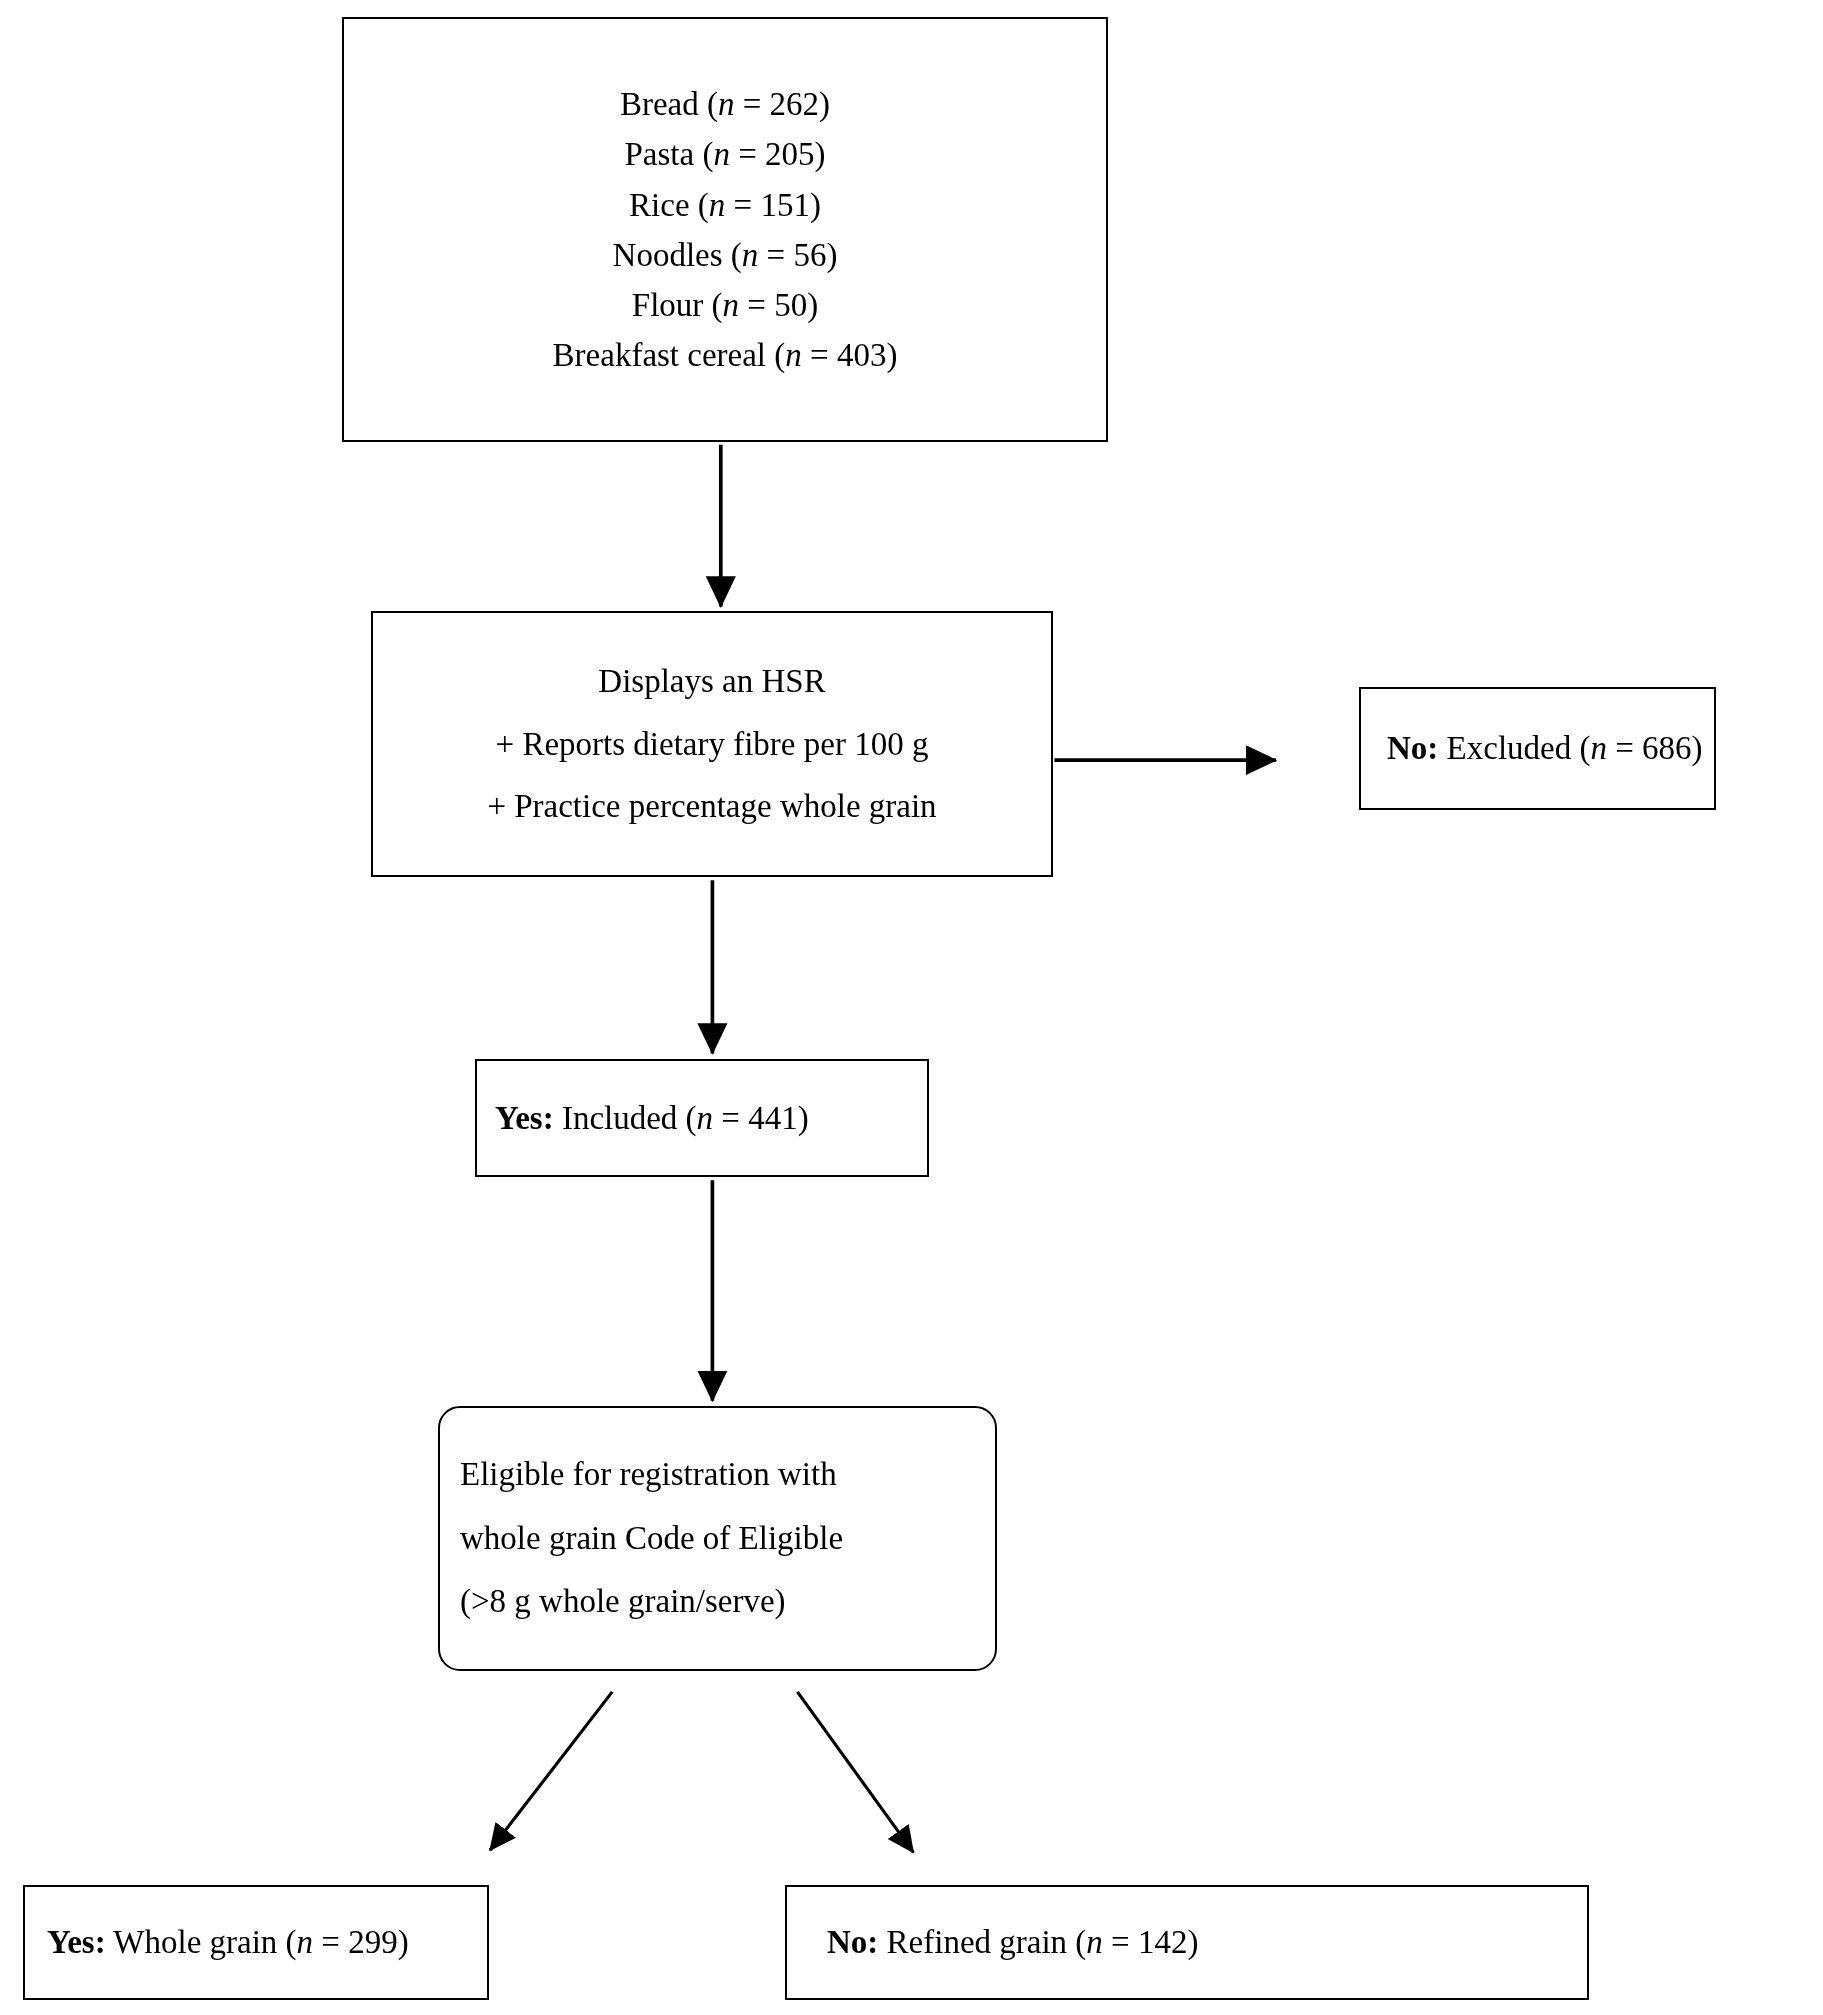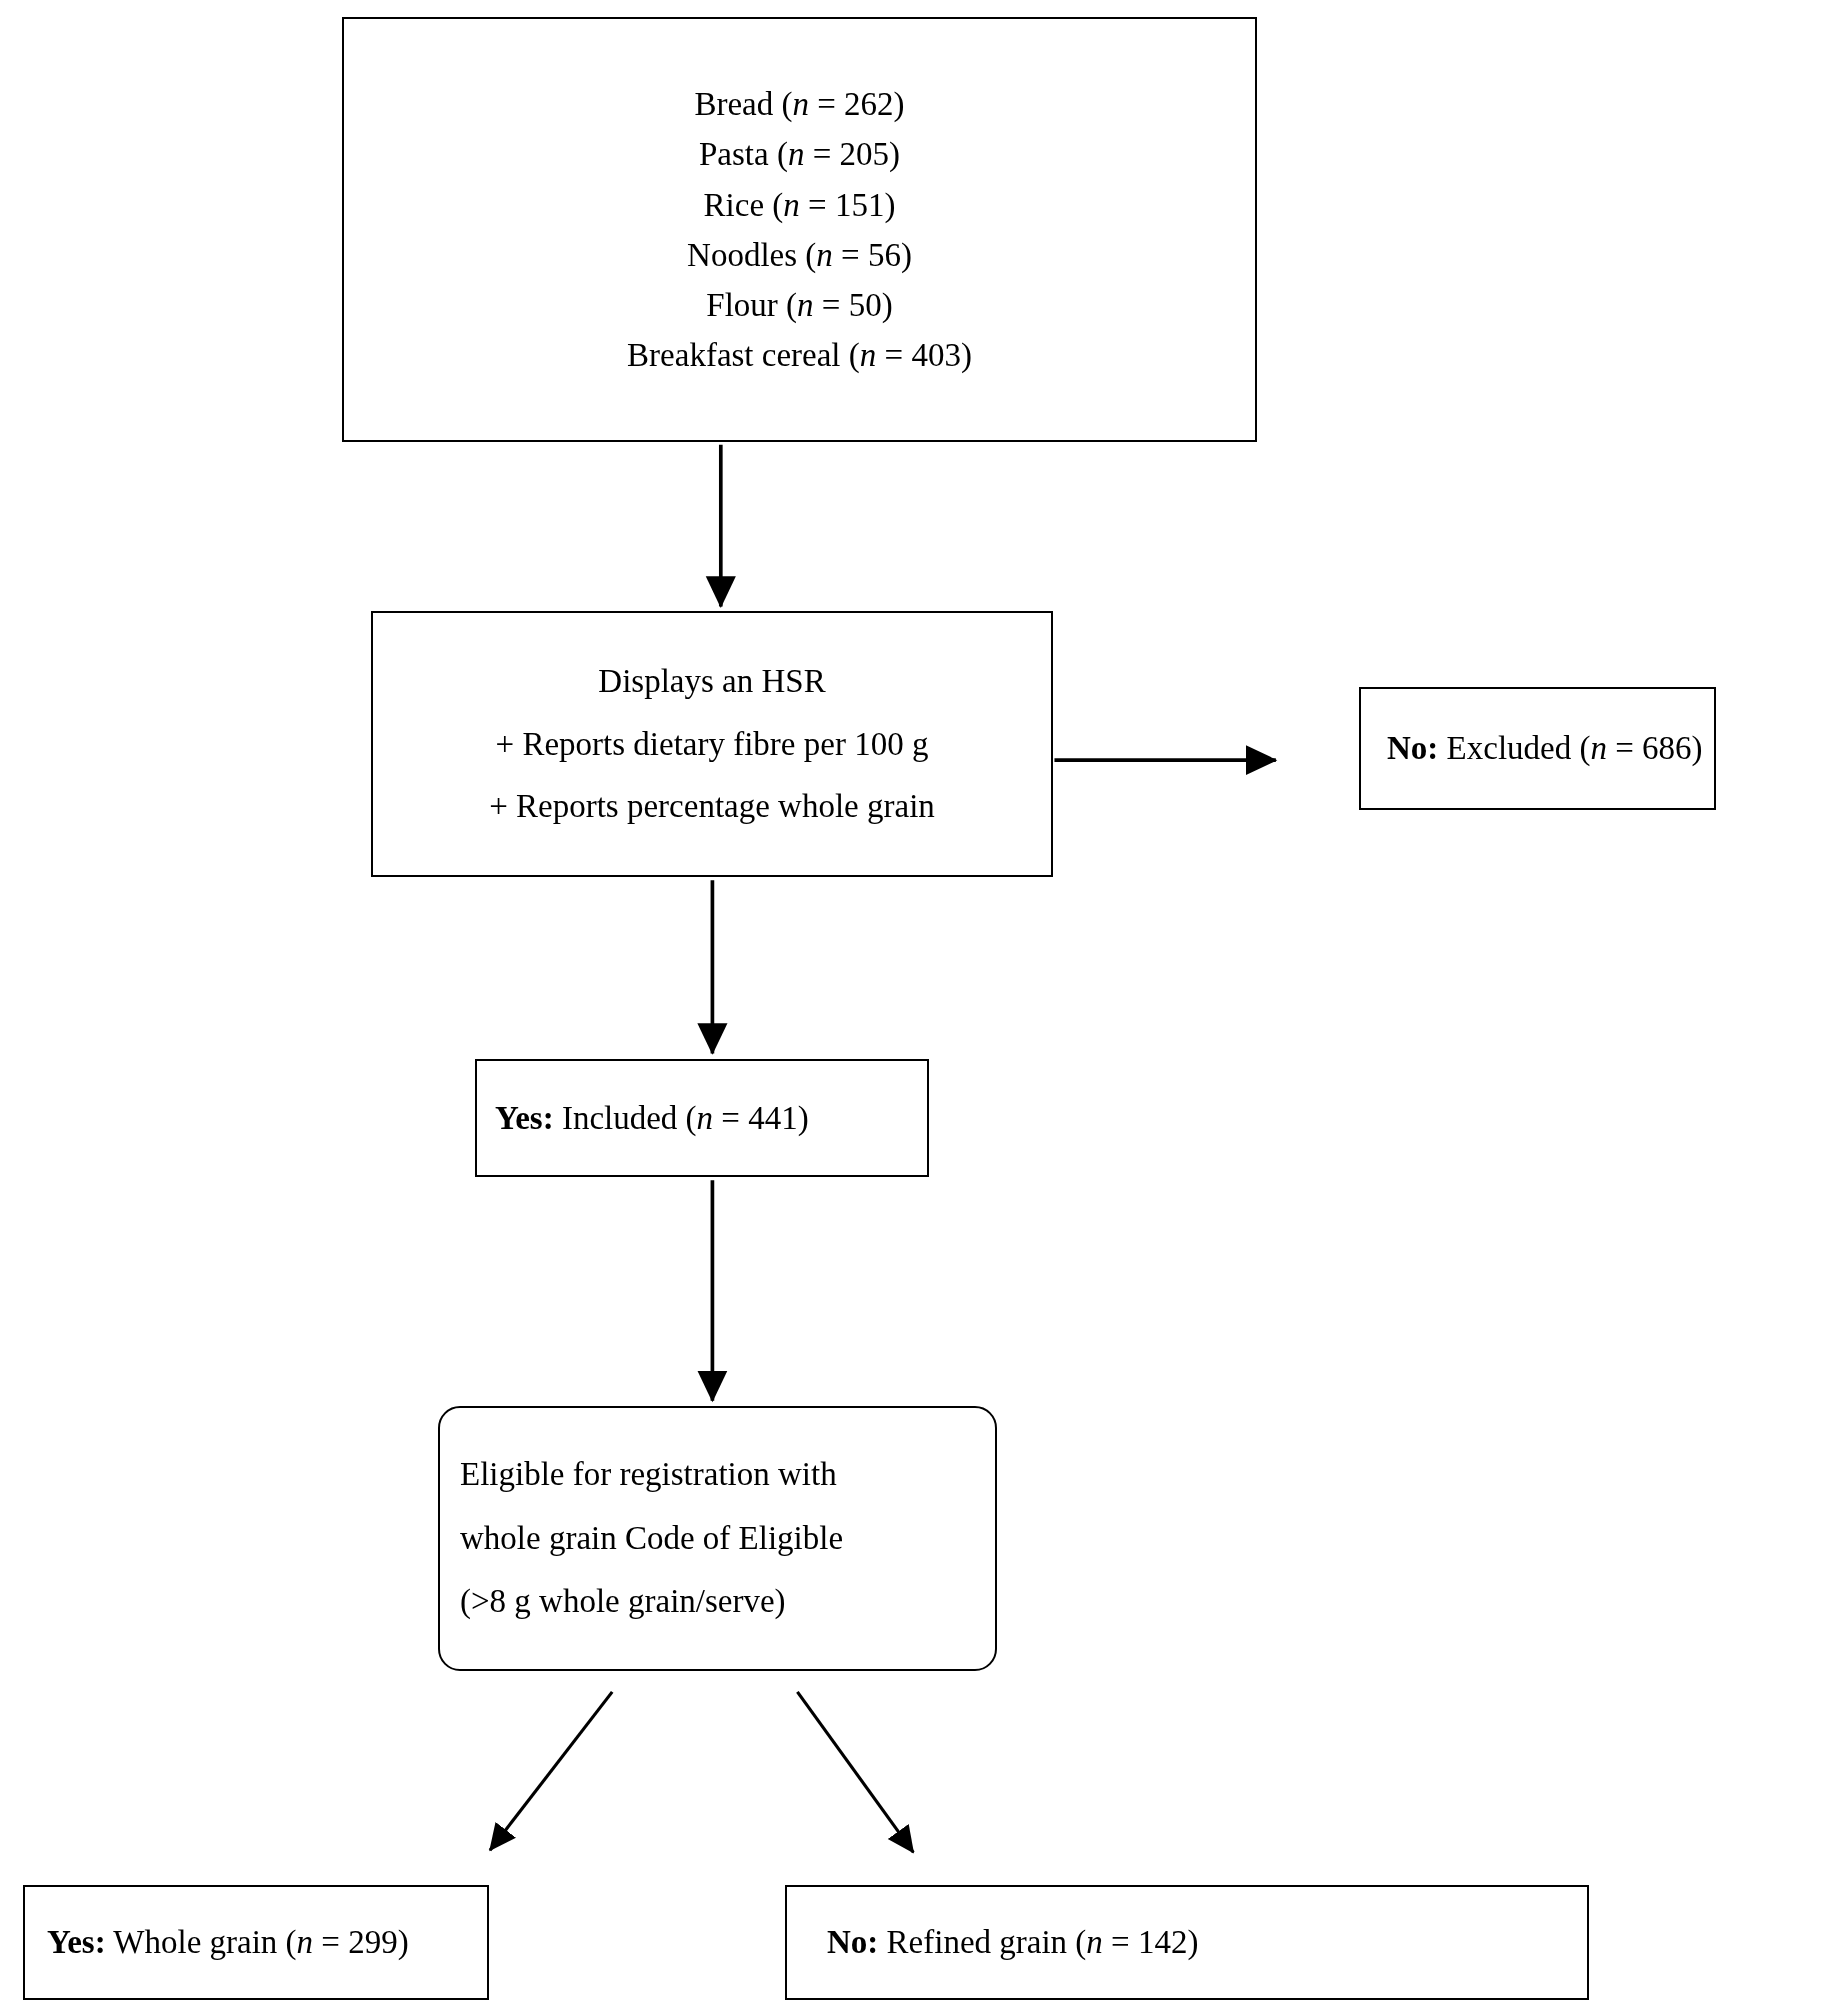--- a/index.html
+++ b/index.html
@@ -37,21 +37,21 @@
   .node.left-align {
     align-items: flex-start;
   }
   .node.left-align .line {
     text-align: left;
   }
 
   
   #node-products {
     left: 342px;  top: 17.3px;
-    width: 915px; height: 425px;
+    width: 766px; height: 425px;
     padding: 10px 0;
   }
   #node-products .line { line-height: 1.52; }
 
   #node-criteria {
     left: 371px;  top: 611px;
     width: 682px; height: 266px;
   }
   #node-criteria .line { line-height: 1.90; }
 
@@ -150,21 +150,21 @@
   </div>
 
   <div class="node" id="node-criteria">
     <span class="line">
       <span>Displays an HSR</span>
     </span>
     <span class="line">
       <span>+ Reports dietary fibre per 100 g</span>
     </span>
     <span class="line">
-      <span>+ Reports percentage whole grain</span>
+      <span>+ Practice percentage whole grain</span>
     </span>
   </div>
 
   <div class="node" id="node-excluded">
     <span class="line">
       <b class="bold">No:</b><span> Excluded (<i class="ital">n</i> = 686)</span>
     </span>
   </div>
 
   <div class="node" id="node-included">

